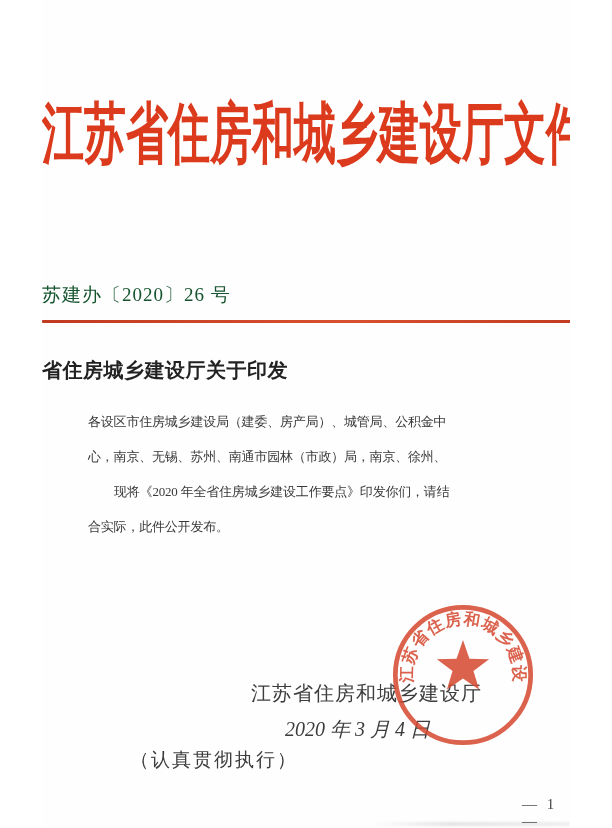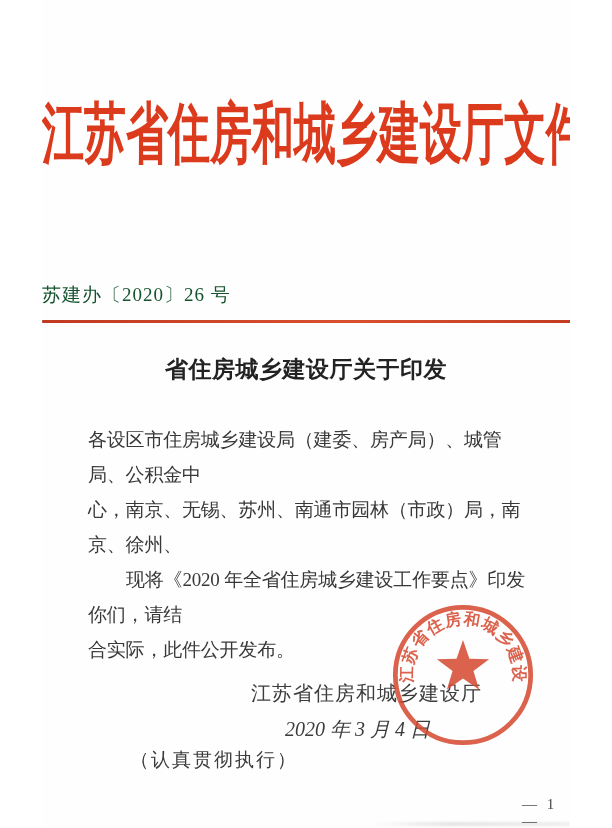--- a/index.html
+++ b/index.html
@@ -45,31 +45,30 @@
   .red-rule {
     margin: 14px auto 0 auto;
     width: 556px;
     height: 3px;
     background: linear-gradient(to right, var(--rule-red, #c03a20), #d9502f 55%, var(--rule-red, #c03a20));
     border-radius: 1px;
   }
   
   .doc-title {
     margin-top: 29px;
-    text-align: center;
-    font-size: 23px;
+    font-size: 20px;
     font-weight: bold;
     color: #222222;
     line-height: 36px;
     letter-spacing: 0.5px;
   }
   
   .doc-body {
-    margin: 34px 40px 0 46px;
-    font-size: 19px;
+    margin: 16px 40px 0 46px;
+    font-size: 13px;
     line-height: 35px;
     letter-spacing: -0.2px;
     color: #383838;
   }
   .doc-body .indent {
     text-indent: 2em;
   }
   
   .seal {
     position: absolute;

